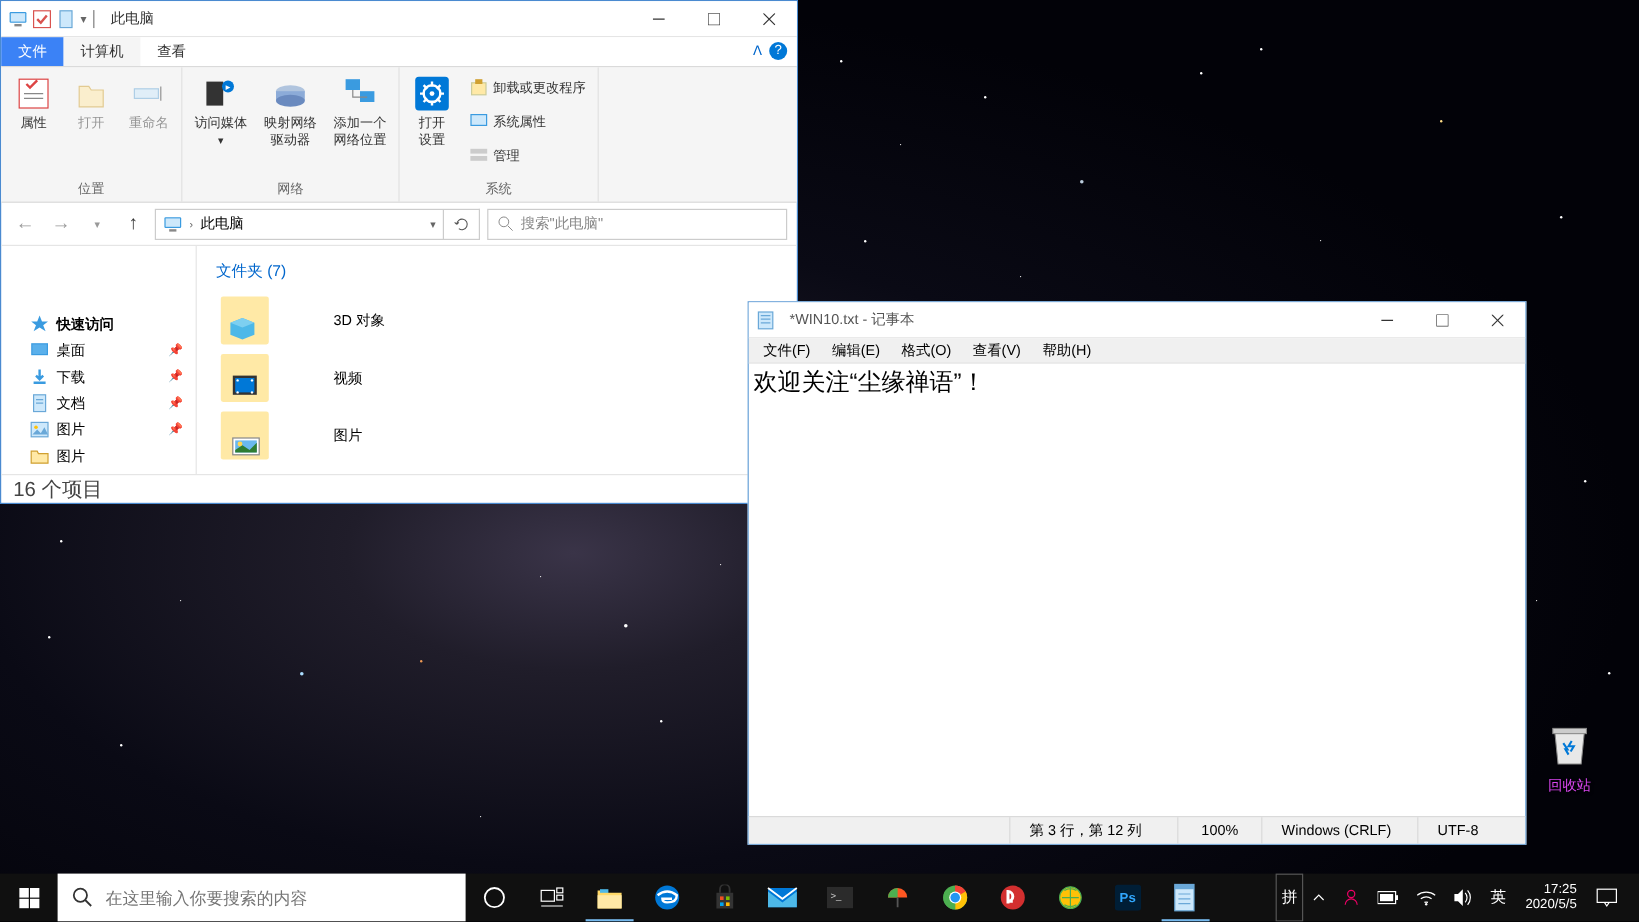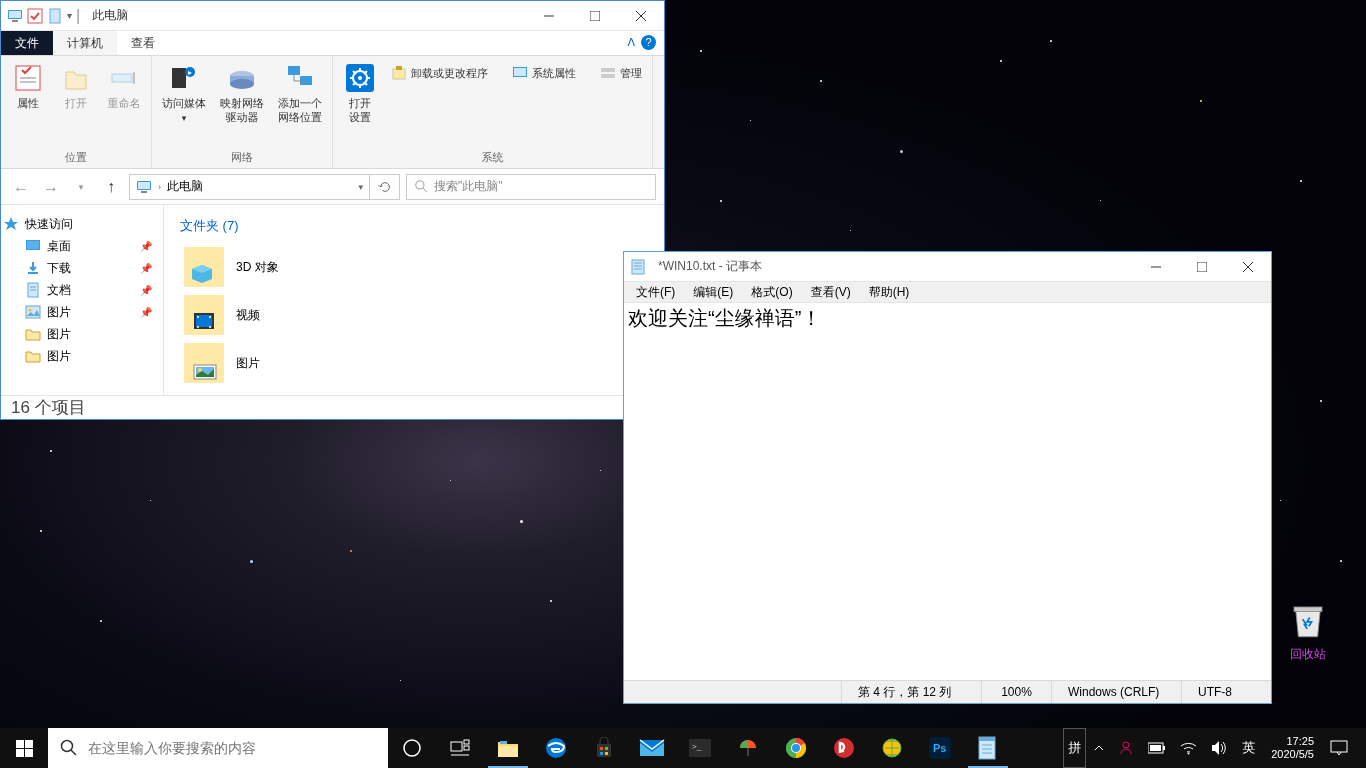--- a/index.html
+++ b/index.html
@@ -18,58 +18,58 @@
 
 .titlebar { height: 30px; background: #fff; display: flex; align-items: center; border-bottom: 1px solid #e5e5e5; }
 .title-icons { display: flex; align-items: center; gap: 4px; padding: 0 6px; }
 .title-text { font-size: 12px; color: #333; padding-left: 6px; flex: 1; }
 .win-controls { display: flex; }
 .win-btn { width: 46px; height: 29px; display: flex; align-items: center; justify-content: center; cursor: pointer; }
 .tiny-icon { width: 16px; height: 16px; display: inline-block; }
 
 .ribbon-tabs { height: 25px; display: flex; align-items: stretch; background: #fff; border-bottom: 1px solid #dadada; position: relative; }
 .rtab { padding: 0 14px; font-size: 12px; display: flex; align-items: center; cursor: pointer; color: #333; }
-.rtab.file { background: #0f172a; color: #fff; }
+.rtab.file { background: #3b82f6; color: #fff; }
 .rtab.active { background: #f5f5f5; }
 .ribbon-collapse { position: absolute; right: 8px; top: 4px; display: flex; gap: 6px; align-items: center; }
 .help-icon { width: 15px; height: 15px; border-radius: 50%; background: #0078d7; color: #fff; font-size: 11px; text-align: center; line-height: 15px; }
 
 .ribbon { height: 113px; background: #f5f5f5; border-bottom: 1px solid #dadada; display: flex; }
 .rgroup { border-right: 1px solid #e1e1e1; display: flex; flex-direction: column; padding: 4px 6px 0; }
 .rgroup-body { flex: 1; display: flex; align-items: flex-start; gap: 6px; }
 .rgroup-label { font-size: 11px; color: #666; text-align: center; padding: 3px 0; }
 .rbtn-big { display: flex; flex-direction: column; align-items: center; width: 42px; cursor: pointer; padding-top: 2px; }
 .rbtn-big.wide { width: 52px; }
 .rbtn-big-icon { width: 32px; height: 32px; margin-bottom: 2px; }
 .rbtn-big-label { font-size: 11px; text-align: center; line-height: 14px; color: #333; }
 .rbtn-big.disabled { opacity: 0.5; }
-.rbtn-small-col { display: flex; flex-direction: row; gap: 16px; padding-top: 2px; }
+.rbtn-small-col { display: flex; flex-direction: column; gap: 6px; padding-top: 2px; }
 .rbtn-small { display: flex; align-items: center; gap: 4px; font-size: 11px; padding: 3px 4px; cursor: pointer; color: #333; }
 .rbtn-small-icon { width: 16px; height: 16px; }
 
 .addrbar { height: 36px; display: flex; align-items: center; padding: 4px 8px; gap: 6px; border-bottom: 1px solid #e5e5e5; }
 .nav-arrow { width: 24px; height: 24px; display: flex; align-items: center; justify-content: center; color: #999; cursor: pointer; }
 .nav-arrow.enabled { color: #333; }
 .addr-box { flex: 1; height: 26px; border: 1px solid #ccc; display: flex; align-items: center; padding: 0 6px; font-size: 12px; gap: 6px; }
 .refresh-box { width: 30px; height: 26px; border: 1px solid #ccc; border-left: none; display: flex; align-items: center; justify-content: center; }
 .search-box { width: 250px; height: 26px; border: 1px solid #ccc; display: flex; align-items: center; padding: 0 8px; font-size: 12px; color: #888; gap: 6px; }
 
 .explorer-body { flex: 1; display: flex; overflow: hidden; }
 .nav-pane { width: 163px; border-right: 1px solid #e5e5e5; padding: 8px 0; overflow: hidden; position: relative; }
 .nav-item { display: flex; align-items: center; padding: 2px 8px 2px 24px; font-size: 12px; gap: 6px; cursor: pointer; height: 22px; position: relative; }
-.nav-item.top { padding-left: 2px; font-weight: normal; }
+.nav-item.top { padding-left: 24px; font-weight: bold; margin-top: 46px; }
 .pin { position: absolute; right: 10px; color: #666; font-size: 10px; }
 .nav-icon { width: 16px; height: 16px; }
 
 .content-pane { flex: 1; padding: 8px 12px; overflow: hidden; position: relative; }
 .chevron-collapse { position: absolute; left: -14px; top: 0; color: #555; font-size: 11px; padding: 3px; }
 .section-header { color: #0066cc; font-size: 13px; padding: 4px 0 8px 4px; display: flex; align-items: center; gap: 6px; }
 .tile { display: flex; align-items: center; gap: 12px; padding: 4px 8px; width: 260px; cursor: pointer; }
 .tile-icon { width: 40px; height: 40px; background: #ffe9a6; border-radius: 2px; position: relative; }
-.tile-label { font-size: 12px; }
+.tile-label { font-size: 12px; margin-left: 42px; }
 
 .statusbar-ex { height: 24px; border-top: 1px solid #e5e5e5; display: flex; align-items: center; padding: 0 10px; font-size: 17px; color: #444; }
 
 .notepad .titlebar { background: #fff; }
 .np-title-icon { width: 16px; height: 16px; margin: 0 6px; }
 .np-menu { height: 21px; background: #f0f0f0; display: flex; align-items: center; padding: 0 4px; font-size: 12px; gap: 2px; border-bottom: 1px solid #e5e5e5; }
 .np-menu-item { padding: 1px 8px; cursor: pointer; }
 .np-content { flex: 1; padding: 2px 4px; font-size: 20px; font-family: "Microsoft YaHei", sans-serif; white-space: pre-wrap; overflow: hidden; }
 .np-status { height: 23px; border-top: 1px solid #dadada; display: flex; align-items: center; justify-content: flex-end; background: #f0f0f0; }
 .np-status-cell { border-left: 1px solid #dadada; padding: 0 16px; font-size: 12px; height: 100%; display: flex; align-items: center; }
@@ -446,21 +446,21 @@
   </div>
   <div class="np-menu">
     <div class="np-menu-item">文件(F)</div>
     <div class="np-menu-item">编辑(E)</div>
     <div class="np-menu-item">格式(O)</div>
     <div class="np-menu-item">查看(V)</div>
     <div class="np-menu-item">帮助(H)</div>
   </div>
   <div class="np-content">欢迎关注“尘缘禅语”！</div>
   <div class="np-status">
-    <div class="np-status-cell" style="flex:0 0 140px">第 4 行，第 12 列</div>
+    <div class="np-status-cell" style="flex:0 0 140px">第 3 行，第 12 列</div>
     <div class="np-status-cell" style="flex:0 0 70px;justify-content:center">100%</div>
     <div class="np-status-cell" style="flex:0 0 130px">Windows (CRLF)</div>
     <div class="np-status-cell" style="flex:0 0 90px">UTF-8</div>
   </div>
 </div>
 
 <div class="taskbar">
   <div class="start-btn">
     <svg width="17" height="17" viewBox="0 0 17 17">
         <rect x="0" y="0" width="8" height="8" fill="#fff"></rect>

